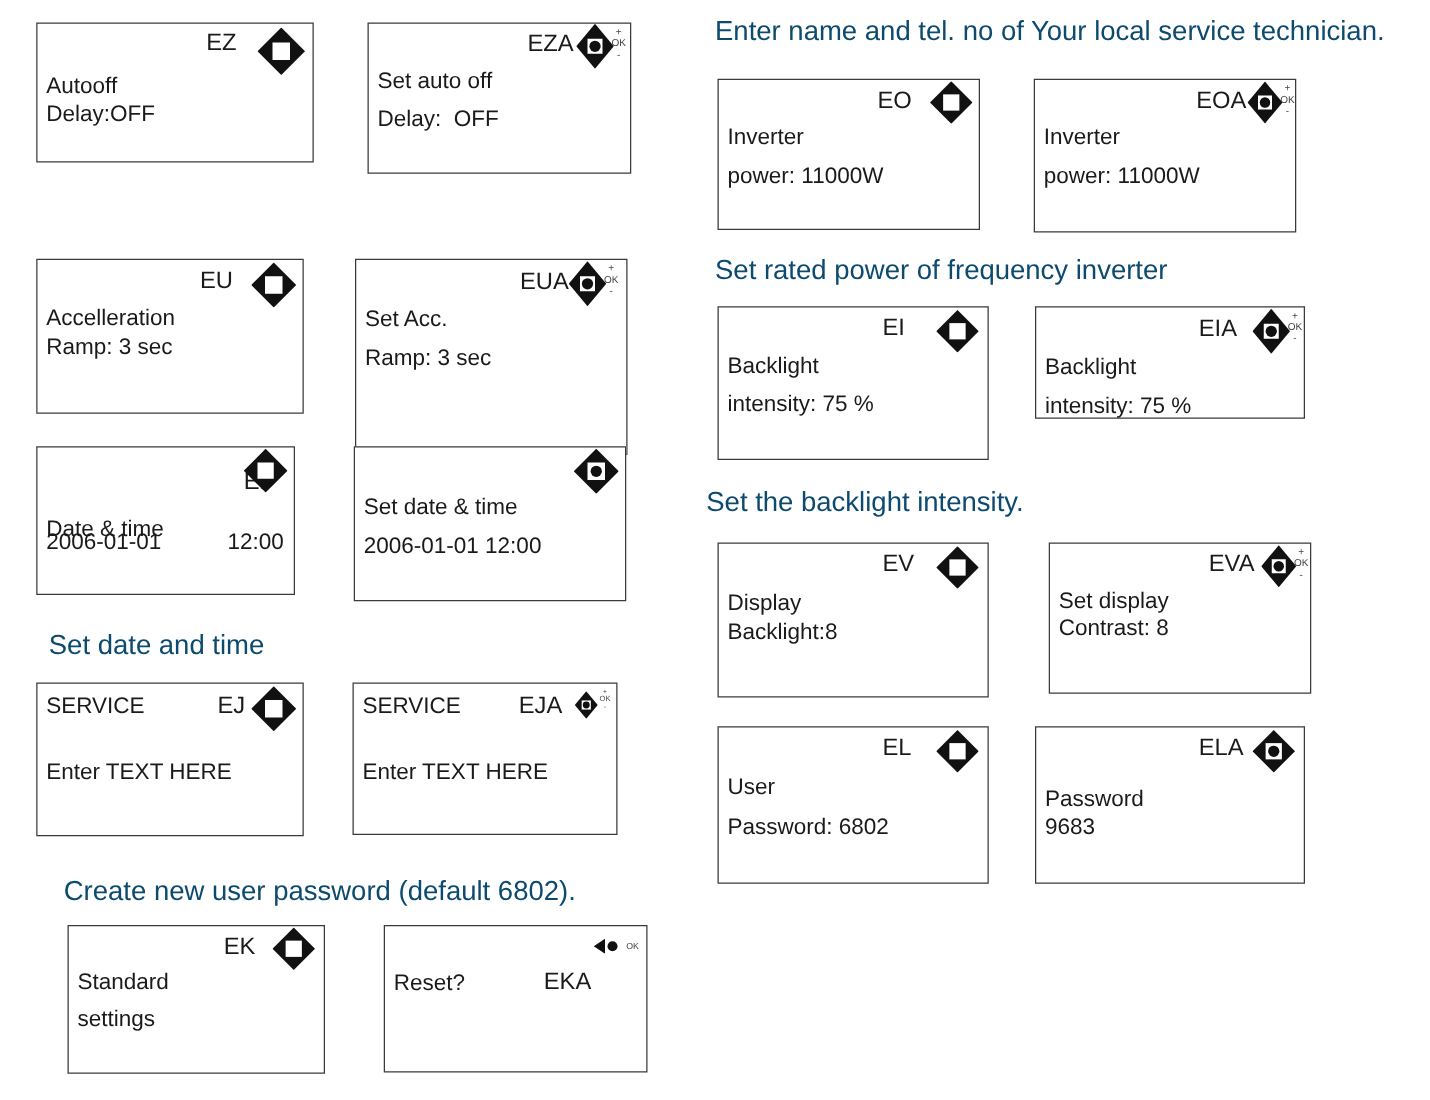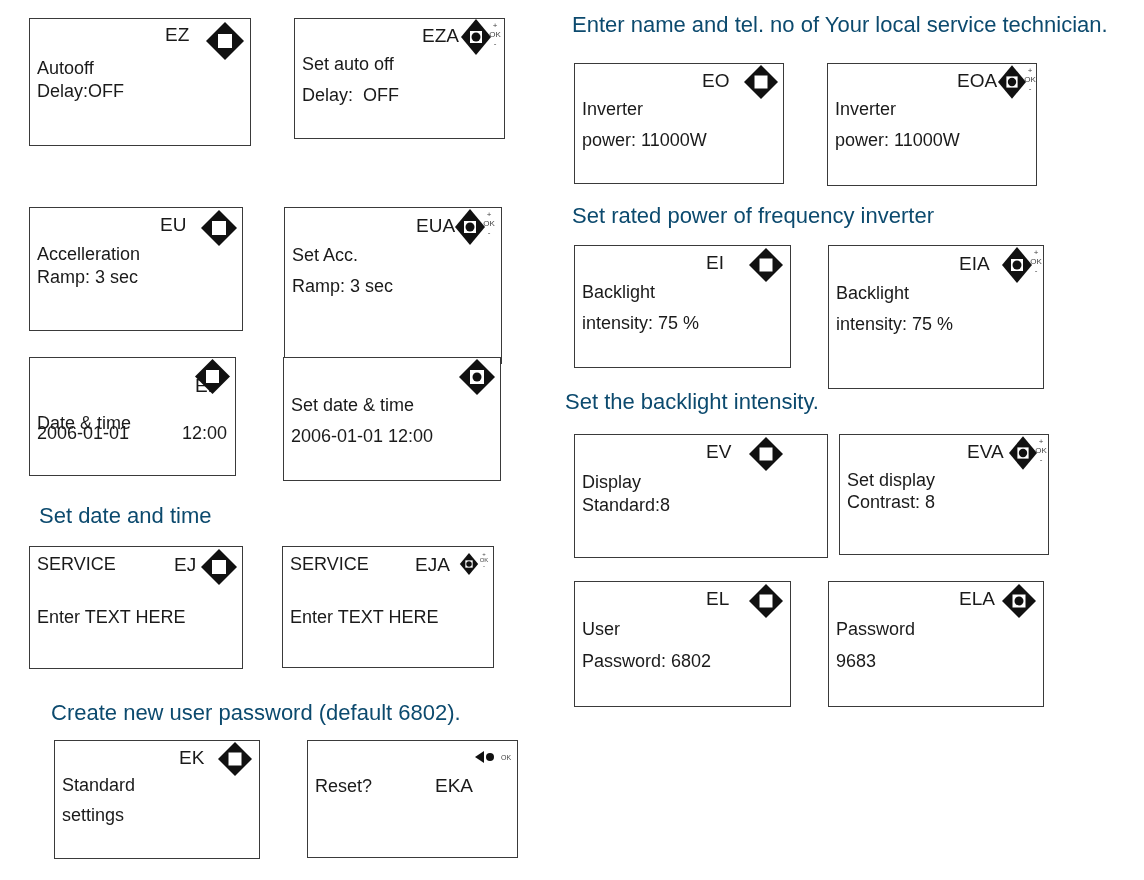--- a/index.html
+++ b/index.html
@@ -22,21 +22,21 @@
   }
   .nav { position: absolute; }
   .nav svg { display: block; }
   .okside {
     position: absolute; font-size: 8px; line-height: 9px; text-align: center; color: #444; width: 12px;
   }
 </style>
 </head>
 <body>
 
-<div class="panel" style="left:29px;top:18px;width:222px;height:128px;">
+<div class="panel" style="left:29px;top:18px;width:222px;height:112px;">
   <span class="code" style="left:135px;top:6px;">EZ</span>
   <div class="nav" style="left:176px;top:3px;">
     <svg width="38" height="38" viewBox="0 0 38 38">
         <polygon points="19,0 38,19 19,38 0,19" fill="#111"></polygon>
         <rect x="12" y="12" width="14" height="14" fill="#fff"></rect>
       </svg>
   </div>
   <span class="line" style="top:40px;">Autooff</span>
   <span class="line" style="top:63px;">Delay:OFF</span>
 </div>
@@ -195,46 +195,46 @@
   <div class="nav" style="left:174px;top:2px;">
     <svg width="34" height="34" viewBox="0 0 34 34">
         <polygon points="17,0 34,17 17,34 0,17" fill="#111"></polygon>
         <rect x="10.5" y="10.5" width="13" height="13" fill="#fff"></rect>
       </svg>
   </div>
   <span class="line" style="top:37px;">Backlight</span>
   <span class="line" style="top:68px;">intensity: 75 %</span>
 </div>
 
-<div class="panel" style="left:828px;top:245px;width:216px;height:144px;">
+<div class="panel" style="left:828px;top:245px;width:216px;height:90px;">
   <span class="code" style="left:130px;top:8px;">EIA</span>
   <div class="nav" style="left:173px;top:1px;">
     <svg width="30" height="36" viewBox="0 0 30 36">
         <polygon points="15,0 30,18 15,36 0,18" fill="#111"></polygon>
         <rect x="9" y="12" width="12" height="12" fill="#fff"></rect>
         <circle cx="15" cy="18" r="4.5" fill="#111"></circle>
       </svg>
   </div>
   <div class="okside" style="left:201px;top:2px;"><span>+</span><br><span>OK</span><br><span>-</span></div>
   <span class="line" style="top:38px;">Backlight</span>
   <span class="line" style="top:69px;">intensity: 75 %</span>
 </div>
 
 <span class="caption" style="left:565px;top:391px;">Set the backlight intensity.</span>
 
-<div class="panel" style="left:574px;top:434px;width:254px;height:124px;">
+<div class="panel" style="left:574px;top:434px;width:217px;height:124px;">
   <span class="code" style="left:131px;top:7px;">EV</span>
   <div class="nav" style="left:174px;top:2px;">
     <svg width="34" height="34" viewBox="0 0 34 34">
         <polygon points="17,0 34,17 17,34 0,17" fill="#111"></polygon>
         <rect x="10.5" y="10.5" width="13" height="13" fill="#fff"></rect>
       </svg>
   </div>
   <span class="line" style="top:38px;">Display</span>
-  <span class="line" style="top:61px;">Standard:8</span>
+  <span class="line" style="top:61px;">Backlight:8</span>
 </div>
 
 <div class="panel" style="left:839px;top:434px;width:210px;height:121px;">
   <span class="code" style="left:127px;top:7px;">EVA</span>
   <div class="nav" style="left:169px;top:1px;">
     <svg width="28" height="34" viewBox="0 0 30 36">
         <polygon points="15,0 30,18 15,36 0,18" fill="#111"></polygon>
         <rect x="9" y="12" width="12" height="12" fill="#fff"></rect>
         <circle cx="15" cy="18" r="4.5" fill="#111"></circle>
       </svg>
@@ -258,15 +258,15 @@
 
 <div class="panel" style="left:828px;top:581px;width:216px;height:126px;">
   <span class="code" style="left:130px;top:7px;text-align:right;">ELA</span>
   <div class="nav" style="left:173px;top:2px;">
     <svg width="34" height="34" viewBox="0 0 34 34">
         <polygon points="17,0 34,17 17,34 0,17" fill="#111"></polygon>
         <rect x="10.5" y="10.5" width="13" height="13" fill="#fff"></rect>
         <circle cx="17" cy="17" r="4.5" fill="#111"></circle>
       </svg>
   </div>
-  <span class="line" style="top:38px;">Password</span>
+  <span class="line" style="top:48px;">Password</span>
   <span class="line" style="top:70px;">9683</span>
 </div>
 
 </body></html>

